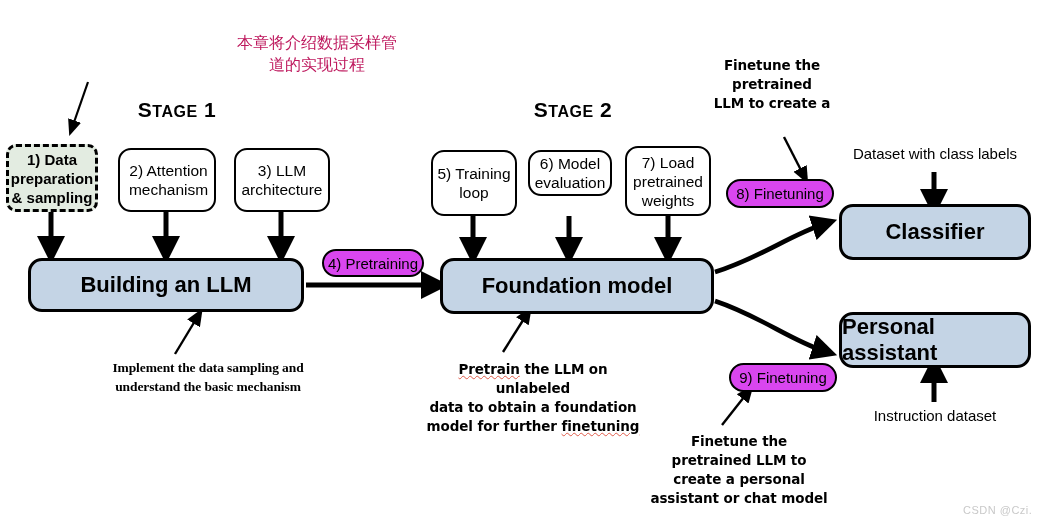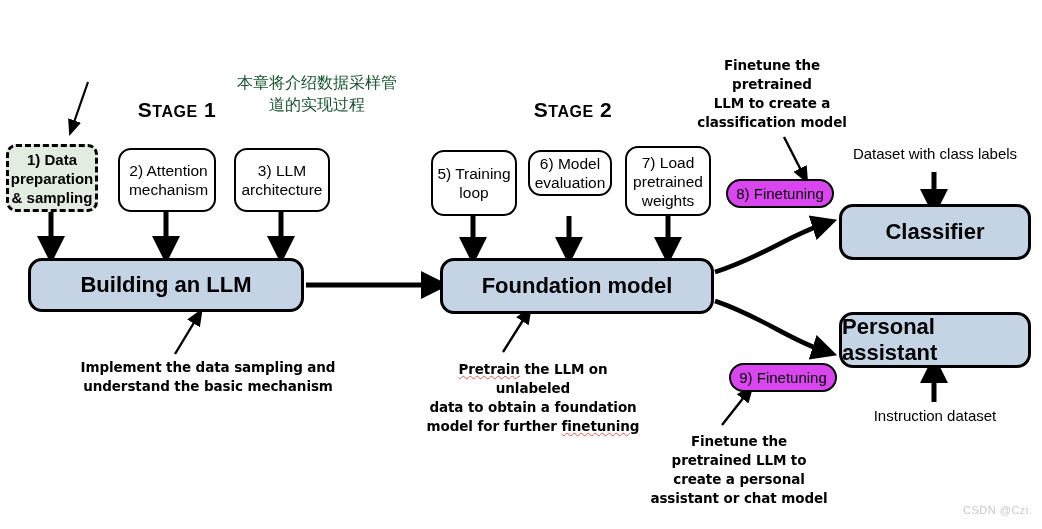--- a/index.html
+++ b/index.html
@@ -218,49 +218,48 @@
     <g>
       <line x1="934" y1="172" x2="934" y2="202" stroke="#000" stroke-width="5" marker-end="url(#ah-fat)"></line>
     </g>
 
     <g>
       <line x1="934" y1="402" x2="934" y2="370" stroke="#000" stroke-width="5" marker-end="url(#ah-fat)"></line>
     </g>
   </svg>
 
 
-  <div class="abs cn" style="left:222px; top:32px; width:190px; color:#14532d;margin-top:40px;">
+  <div class="abs cn" style="left:222px; top:32px; width:190px; color:#be185d;">
     <div>本章将介绍数据采样管</div>
     <div>道的实现过程</div>
   </div>
 
   <div class="stage-title" style="left:122px; top:98px; width:110px;">
     <span>S</span><span class="sc">TAGE</span><span>&nbsp;</span><span>1</span>
   </div>
 
   <div class="stage-title" style="left:518px; top:98px; width:110px;">
     <span>S</span><span class="sc">TAGE</span><span>&nbsp;</span><span>2</span>
   </div>
 
 
   <div class="abs annot" style="left:682px; top:56px; width:180px;">
     <div>Finetune the pretrained</div>
     <div>LLM to create a</div>
-    <div>classification model</div>
   </div>
 
   <div class="abs plain" style="left:839px; top:144px; width:192px;">
     <span>Dataset with class labels</span>
   </div>
 
   <div class="abs plain" style="left:854px; top:406px; width:162px;">
     <span>Instruction dataset</span>
   </div>
 
-  <div class="abs annot" style="left:80px; top:358px; width:256px;">
+  <div class="abs annot" style="left:80px; top:358px; width:256px;font-family:Liberation Serif, serif;">
     <div>Implement the data sampling and</div>
     <div>understand the basic mechanism</div>
   </div>
 
   <div class="abs annot" style="left:425px; top:360px; width:216px;">
     <div><span class="squiggle">Pretrain</span><span> the LLM on unlabeled</span></div>
     <div>data to obtain a foundation</div>
     <div><span>model for further </span><span class="squiggle">finetuning</span></div>
   </div>
 
@@ -308,20 +307,23 @@
   </div>
 
   <div class="step-box" style="left:625px; top:146px; width:86px; height:70px;">
     <div>
       <div>7) Load</div>
       <div>pretrained</div>
       <div>weights</div>
     </div>
   </div>
 
+  <div class="pill" style="left:322px; top:249px; width:102px; height:28px;">
+    <span>4) Pretraining</span>
+  </div>
 
   <div class="pill" style="left:726px; top:179px; width:108px; height:29px;">
     <span>8) Finetuning</span>
   </div>
 
   <div class="pill" style="left:729px; top:363px; width:108px; height:29px;">
     <span>9) Finetuning</span>
   </div>
 
   <div class="big-box" style="left:28px; top:258px; width:276px; height:54px;">

